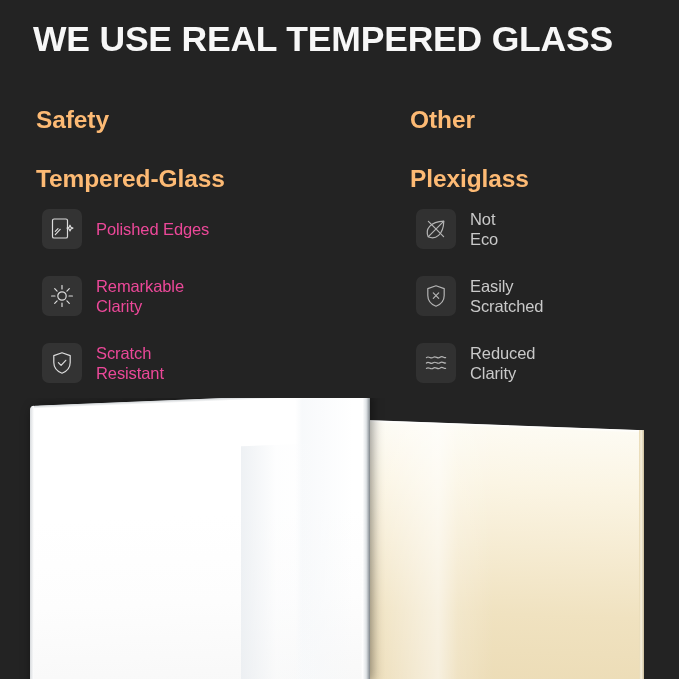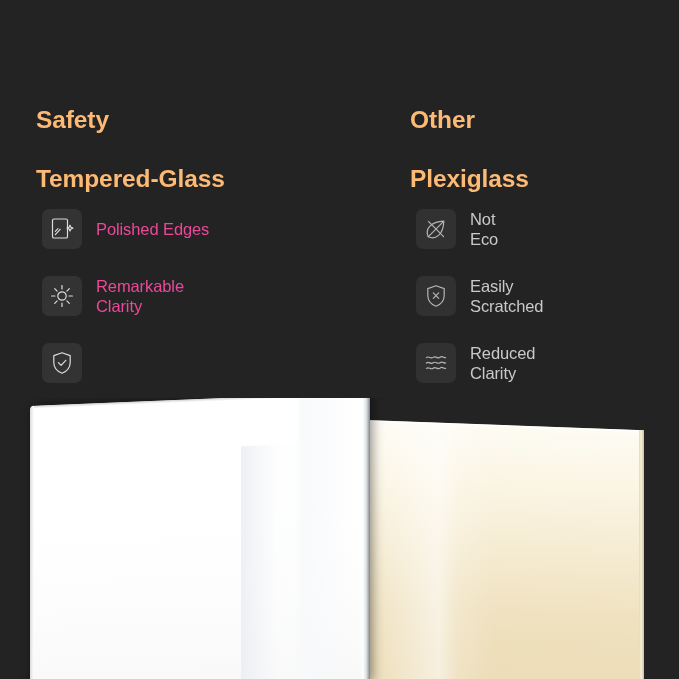--- a/index.html
+++ b/index.html
@@ -204,20 +204,21 @@
       rgba(232,236,240,0.75) 0%,
       rgba(250,251,252,0.35) 40%,
       rgba(255,255,255,0.0) 100%);
   }
 </style>
 </head>
 <body>
 
 <div id="stage">
 
+  <div id="headline">WE USE REAL TEMPERED GLASS</div>
 
   <div class="column" id="column-left">
 
     <div class="col-title">
       <span>Safety</span>
       <span class="l2">Tempered-Glass</span>
     </div>
 
     <div class="features">
 
@@ -255,20 +256,24 @@
         </span>
       </div>
 
       <div class="feature r2">
         <span class="icon-tile">
           <svg width="26" height="26" viewBox="0 0 26 26" fill="none" stroke="#dcdcdc" stroke-width="1.2" stroke-linecap="round" stroke-linejoin="round">
             <path d="M13 2.8 L21.2 5.6 V12.4 C21.2 17.6 17.6 21.3 13 23.2 C8.4 21.3 4.8 17.6 4.8 12.4 V5.6 Z"></path>
             <path d="M9.4 12.6 L12.1 15.3 L16.8 10.3"></path>
           </svg>
         </span>
+        <span class="feature-label">
+          <span>Scratch</span>
+          <span class="l2">Resistant</span>
+        </span>
       </div>
 
     </div>
   </div>
 
   <div class="column" id="column-right">
 
     <div class="col-title">
       <span>Other</span>
       <span class="l2">Plexiglass</span>

